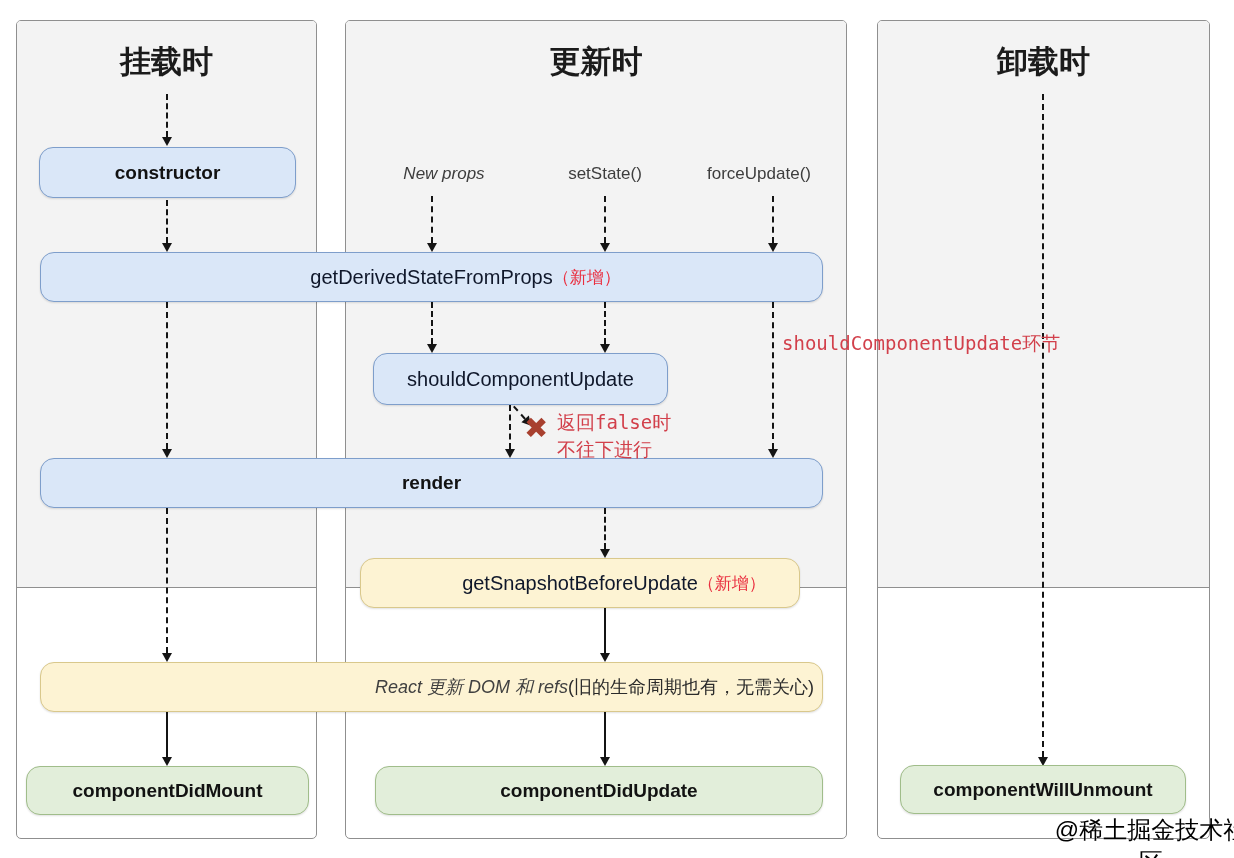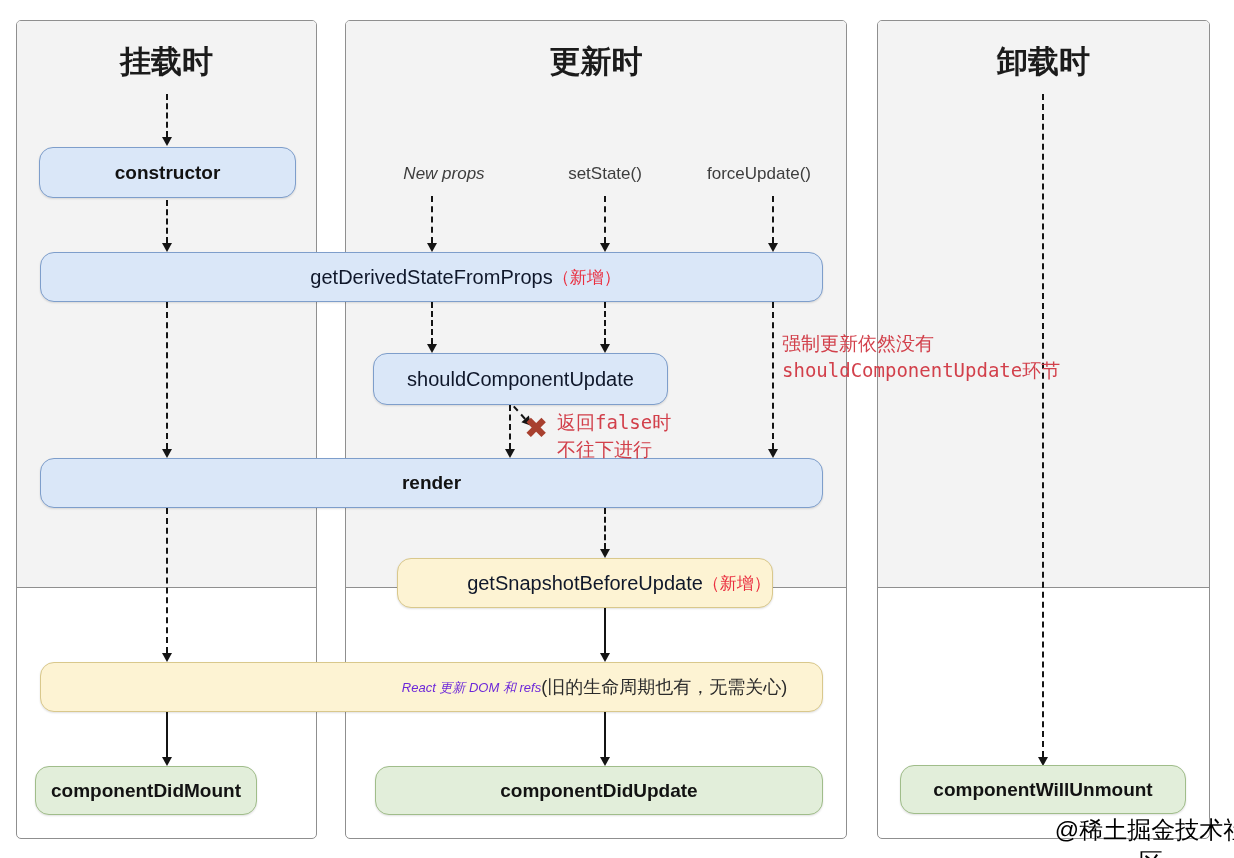--- a/index.html
+++ b/index.html
@@ -26,21 +26,21 @@
   .box {
     position:absolute; box-sizing:border-box; border-radius:14px; z-index:2;
     display:flex; align-items:center; justify-content:center;
     box-shadow:0 1px 2px rgba(0,0,0,0.12);
   }
   .blue   { background:var(--blue-fill,#dae7f8);   border:1.5px solid var(--blue-border,#7e9ecb); }
   .yellow { background:var(--yellow-fill,#fdf3d3); border:1.5px solid var(--yellow-border,#d9c88c); }
   .green  { background:var(--green-fill,#e2eeda);  border:1.5px solid var(--green-border,#a0bd8a); }
   .lbl-bold { font-size:19px; font-weight:bold; color:#121212; }
   .lbl-thin { font-size:20px; font-weight:normal; color:#0f172a; }
-  .lbl-italic { font-size:13px; font-style:italic; color:#6d28d9; }
+  .lbl-italic { font-size:18px; font-style:italic; color:#404040; }
   .rel { position:relative; white-space:nowrap; }
   .suffix {
     position:absolute; left:100%; top:50%; transform:translateY(-50%);
     white-space:nowrap; font-style:normal;
   }
   .suffix-red  { color:var(--new-red,#ea2e3f); font-size:17px; }
   .suffix-dark { color:#2b2b2b; font-size:18px; }
   
   .trigger {
     position:absolute; width:130px; text-align:center;
@@ -131,48 +131,47 @@
   </div>
 
   <div class="box blue" style="left:373px;top:353px;width:295px;height:52px">
     <span class="lbl-thin">shouldComponentUpdate</span>
   </div>
 
   <div class="box blue" style="left:40px;top:458px;width:783px;height:50px">
     <span class="lbl-bold">render</span>
   </div>
 
-  <div class="box yellow" style="left:397px;top:558px;width:376px;height:50px">
+  <div class="box yellow" style="left:360px;top:558px;width:440px;height:50px">
     <span class="rel">
       <span class="lbl-thin">getSnapshotBeforeUpdate</span>
       <span class="suffix suffix-red">（新增）</span>
     </span>
   </div>
 
   <div class="box yellow" style="left:40px;top:662px;width:783px;height:50px">
     <span class="rel" style="margin-left:80px">
       <span class="lbl-italic">React 更新 DOM 和 refs</span>
       <span class="suffix suffix-dark">(旧的生命周期也有，无需关心)</span>
     </span>
   </div>
 
-  <div class="box green" style="left:35px;top:766px;width:222px;height:49px">
+  <div class="box green" style="left:26px;top:766px;width:283px;height:49px">
     <span class="lbl-bold">componentDidMount</span>
   </div>
 
   <div class="box green" style="left:375px;top:766px;width:448px;height:49px">
     <span class="lbl-bold">componentDidUpdate</span>
   </div>
 
   <div class="box green" style="left:900px;top:765px;width:286px;height:49px">
     <span class="lbl-bold">componentWillUnmount</span>
   </div>
 
   <div class="note" style="left:782px;top:330px">
-    <div>强制更新依然没有</div>
     <div><span class="code">shouldComponentUpdate</span><span>环节</span></div>
   </div>
 
   <div class="note" style="left:557px;top:409px">
     <div><span>返回</span><span class="code">false</span><span>时</span></div>
     <div>不往下进行</div>
   </div>
 
   <div class="x-mark" style="left:524px;top:414px">✖</div>
 

